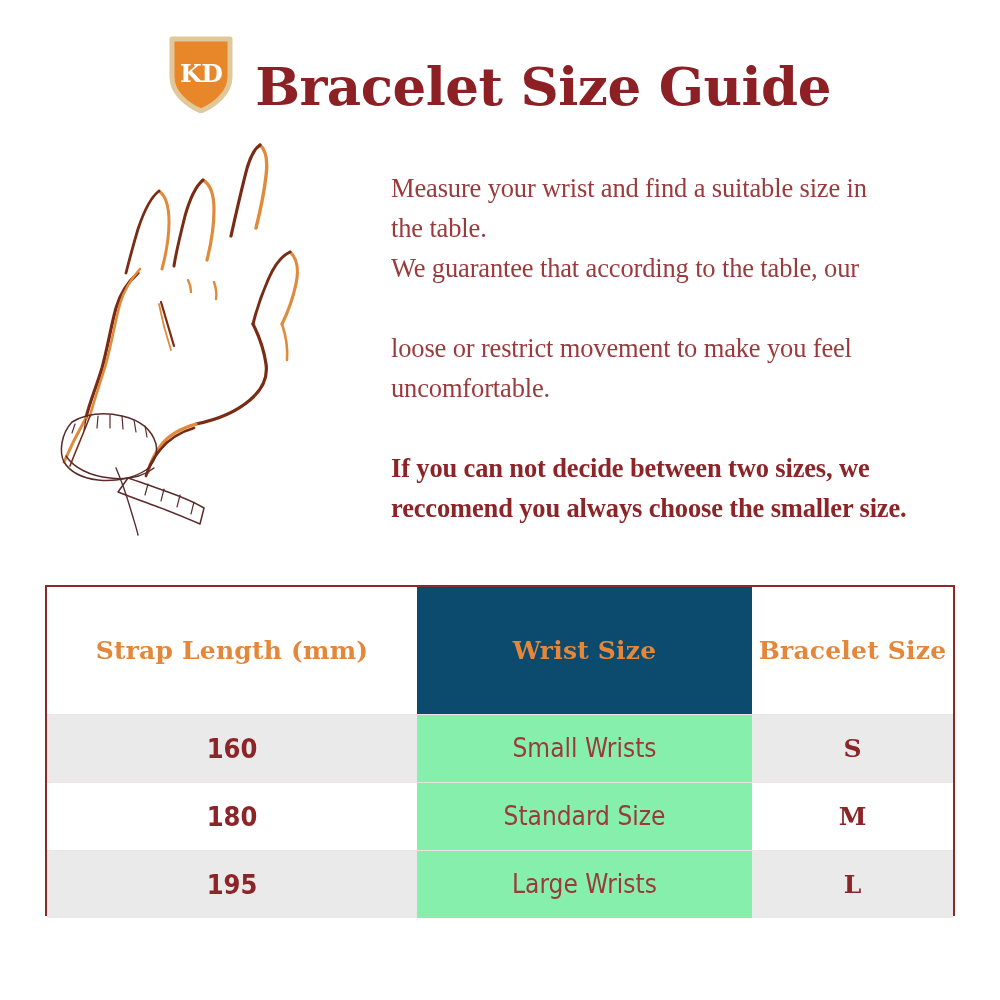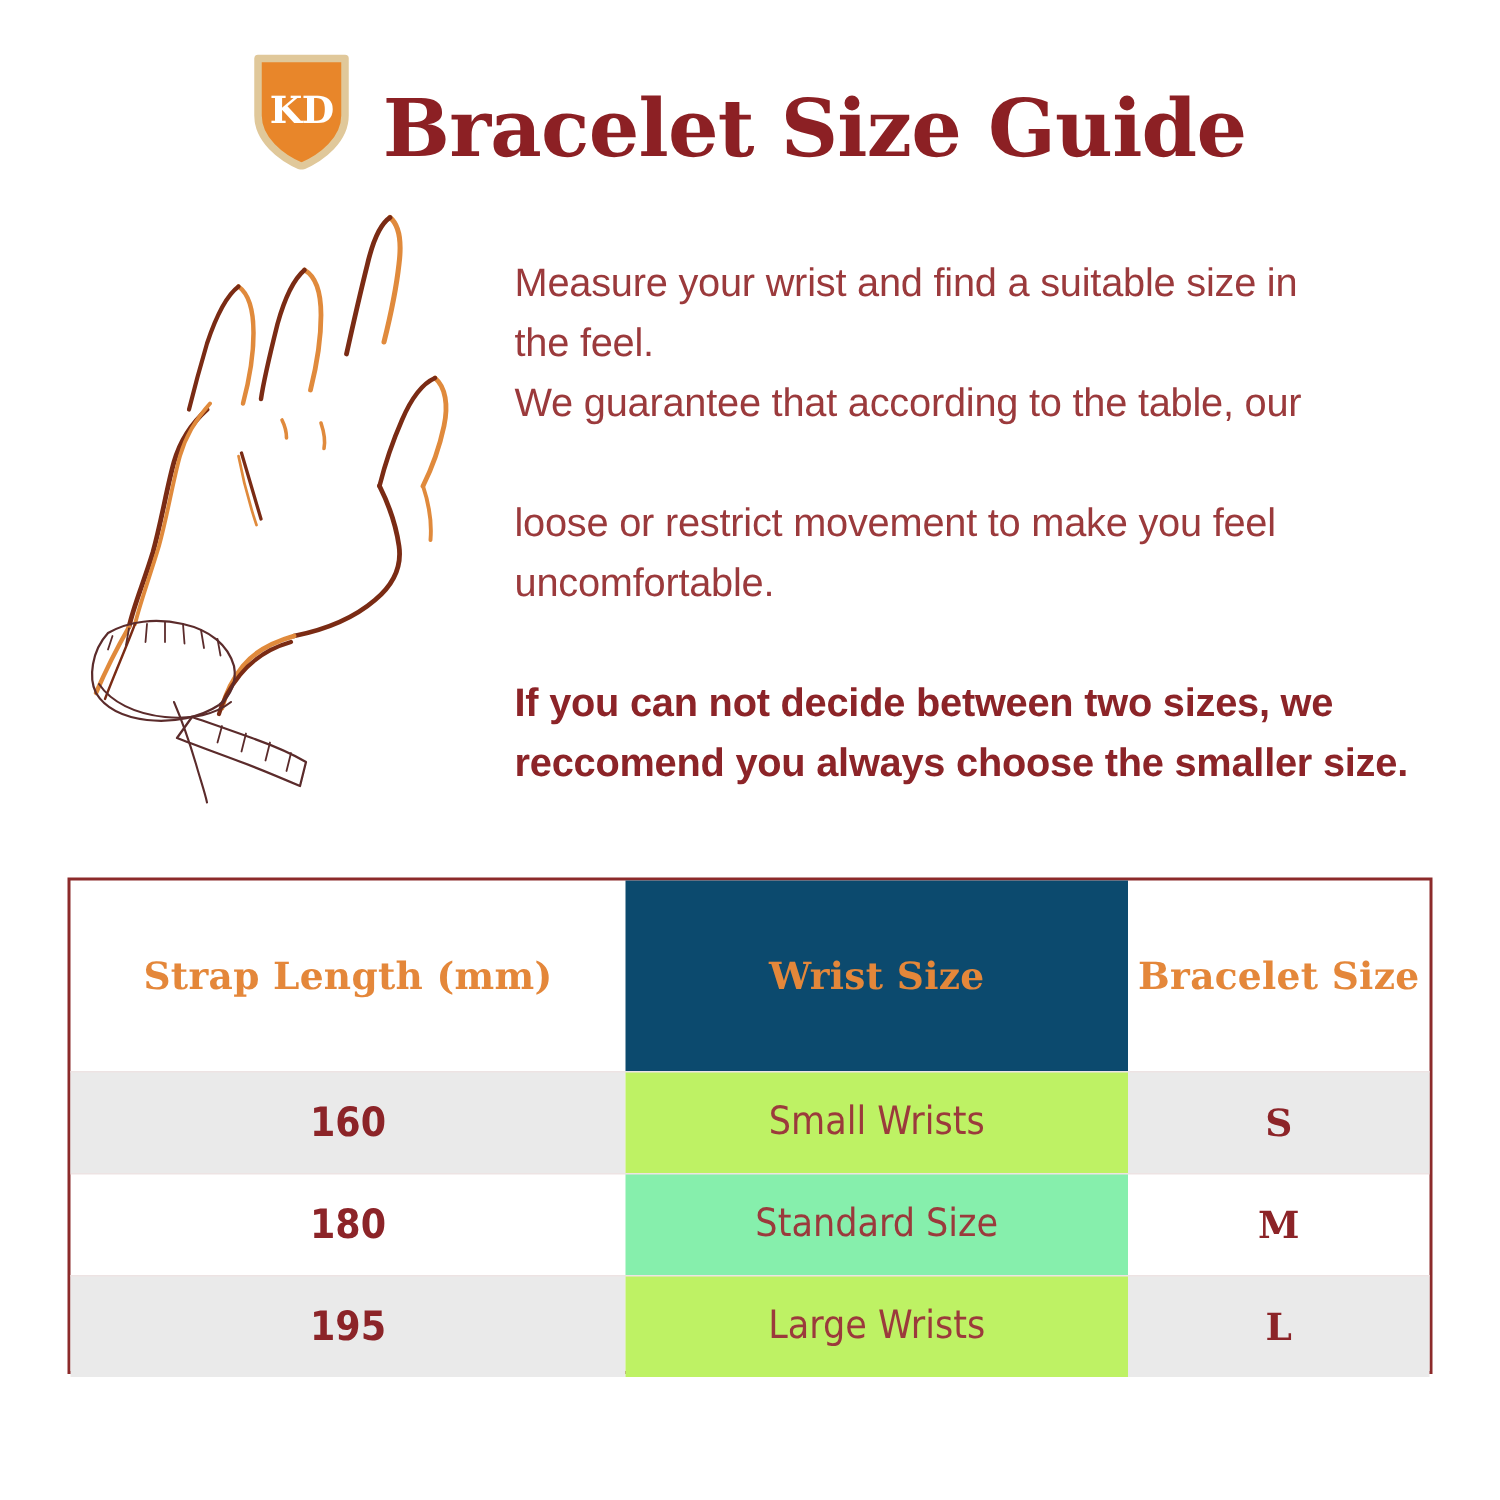--- a/index.html
+++ b/index.html
@@ -73,25 +73,26 @@
   .hand-illo svg { display: block; }
 
   
   .copy {
     position: absolute;
     left: 343px;
     top: 168px;
     width: 600px;
   }
   .copy p {
-    font-family: Liberation Sans, sans-serif;
+    font-family: Liberation Serif, serif;
     font-size: 26.5px;
     line-height: 40px;
     color: #9B3A3C;
     letter-spacing: -0.15px;
+    margin-left: 48px;
   }
   .copy p.intro { color: #9B3A3C; }
   .copy p.emphasis {
     margin-top: 40px;
     font-weight: bold;
     color: #8C2428;
   }
 
   
   .size-table-wrap {
@@ -129,21 +130,21 @@
     color: #E4873A;
     line-height: 1.25;
     letter-spacing: 0.2px;
   }
   table.size-table th.hl { background: #0c4a6e; }
 
   
   table.size-table tbody tr { height: 68px; }
   table.size-table tbody tr.stripe td { background: #EAEAEA; margin-top: 16px; }
   table.size-table tbody td.hl { background: #86efac; }
-  table.size-table tbody tr.stripe td.hl { background: #bef264; }
+  table.size-table tbody tr.stripe td.hl { background: #86efac; }
 
   td.num {
     font-family: "DejaVu Sans Condensed", "Liberation Sans Narrow", "Liberation Sans", sans-serif;
     font-weight: bold;
     font-size: 27px;
     color: #8C2428;
   }
   td.wrist {
     font-family: "DejaVu Sans Condensed", "Liberation Sans Narrow", "Liberation Sans", sans-serif;
     font-size: 26px;
@@ -231,21 +232,21 @@
       <path d="M152 363 L149 375" stroke="#5B2B2B" stroke-width="1.2"></path>
       <path d="M166 370 L163 382" stroke="#5B2B2B" stroke-width="1.2"></path>
 
       <path d="M88 336 C94 350 100 368 104 382 C107 392 109 398 110 403" stroke="#5B2B2B" stroke-width="1.4"></path>
     </svg>
   </div>
 
   <div class="copy">
     <p class="intro">
       <span>Measure your wrist and find a suitable size in</span><br>
-      <span>the feel.</span><br>
+      <span>the table.</span><br>
       <span>We guarantee that according to the table, our</span><br>
       <br>
       <span>loose or restrict movement to make you feel</span><br>
       <span>uncomfortable.</span>
     </p>
     <p class="emphasis">If you can not decide between two sizes, we reccomend you always choose the smaller size.</p>
   </div>
 
   <div class="size-table-wrap">
     <table class="size-table">

